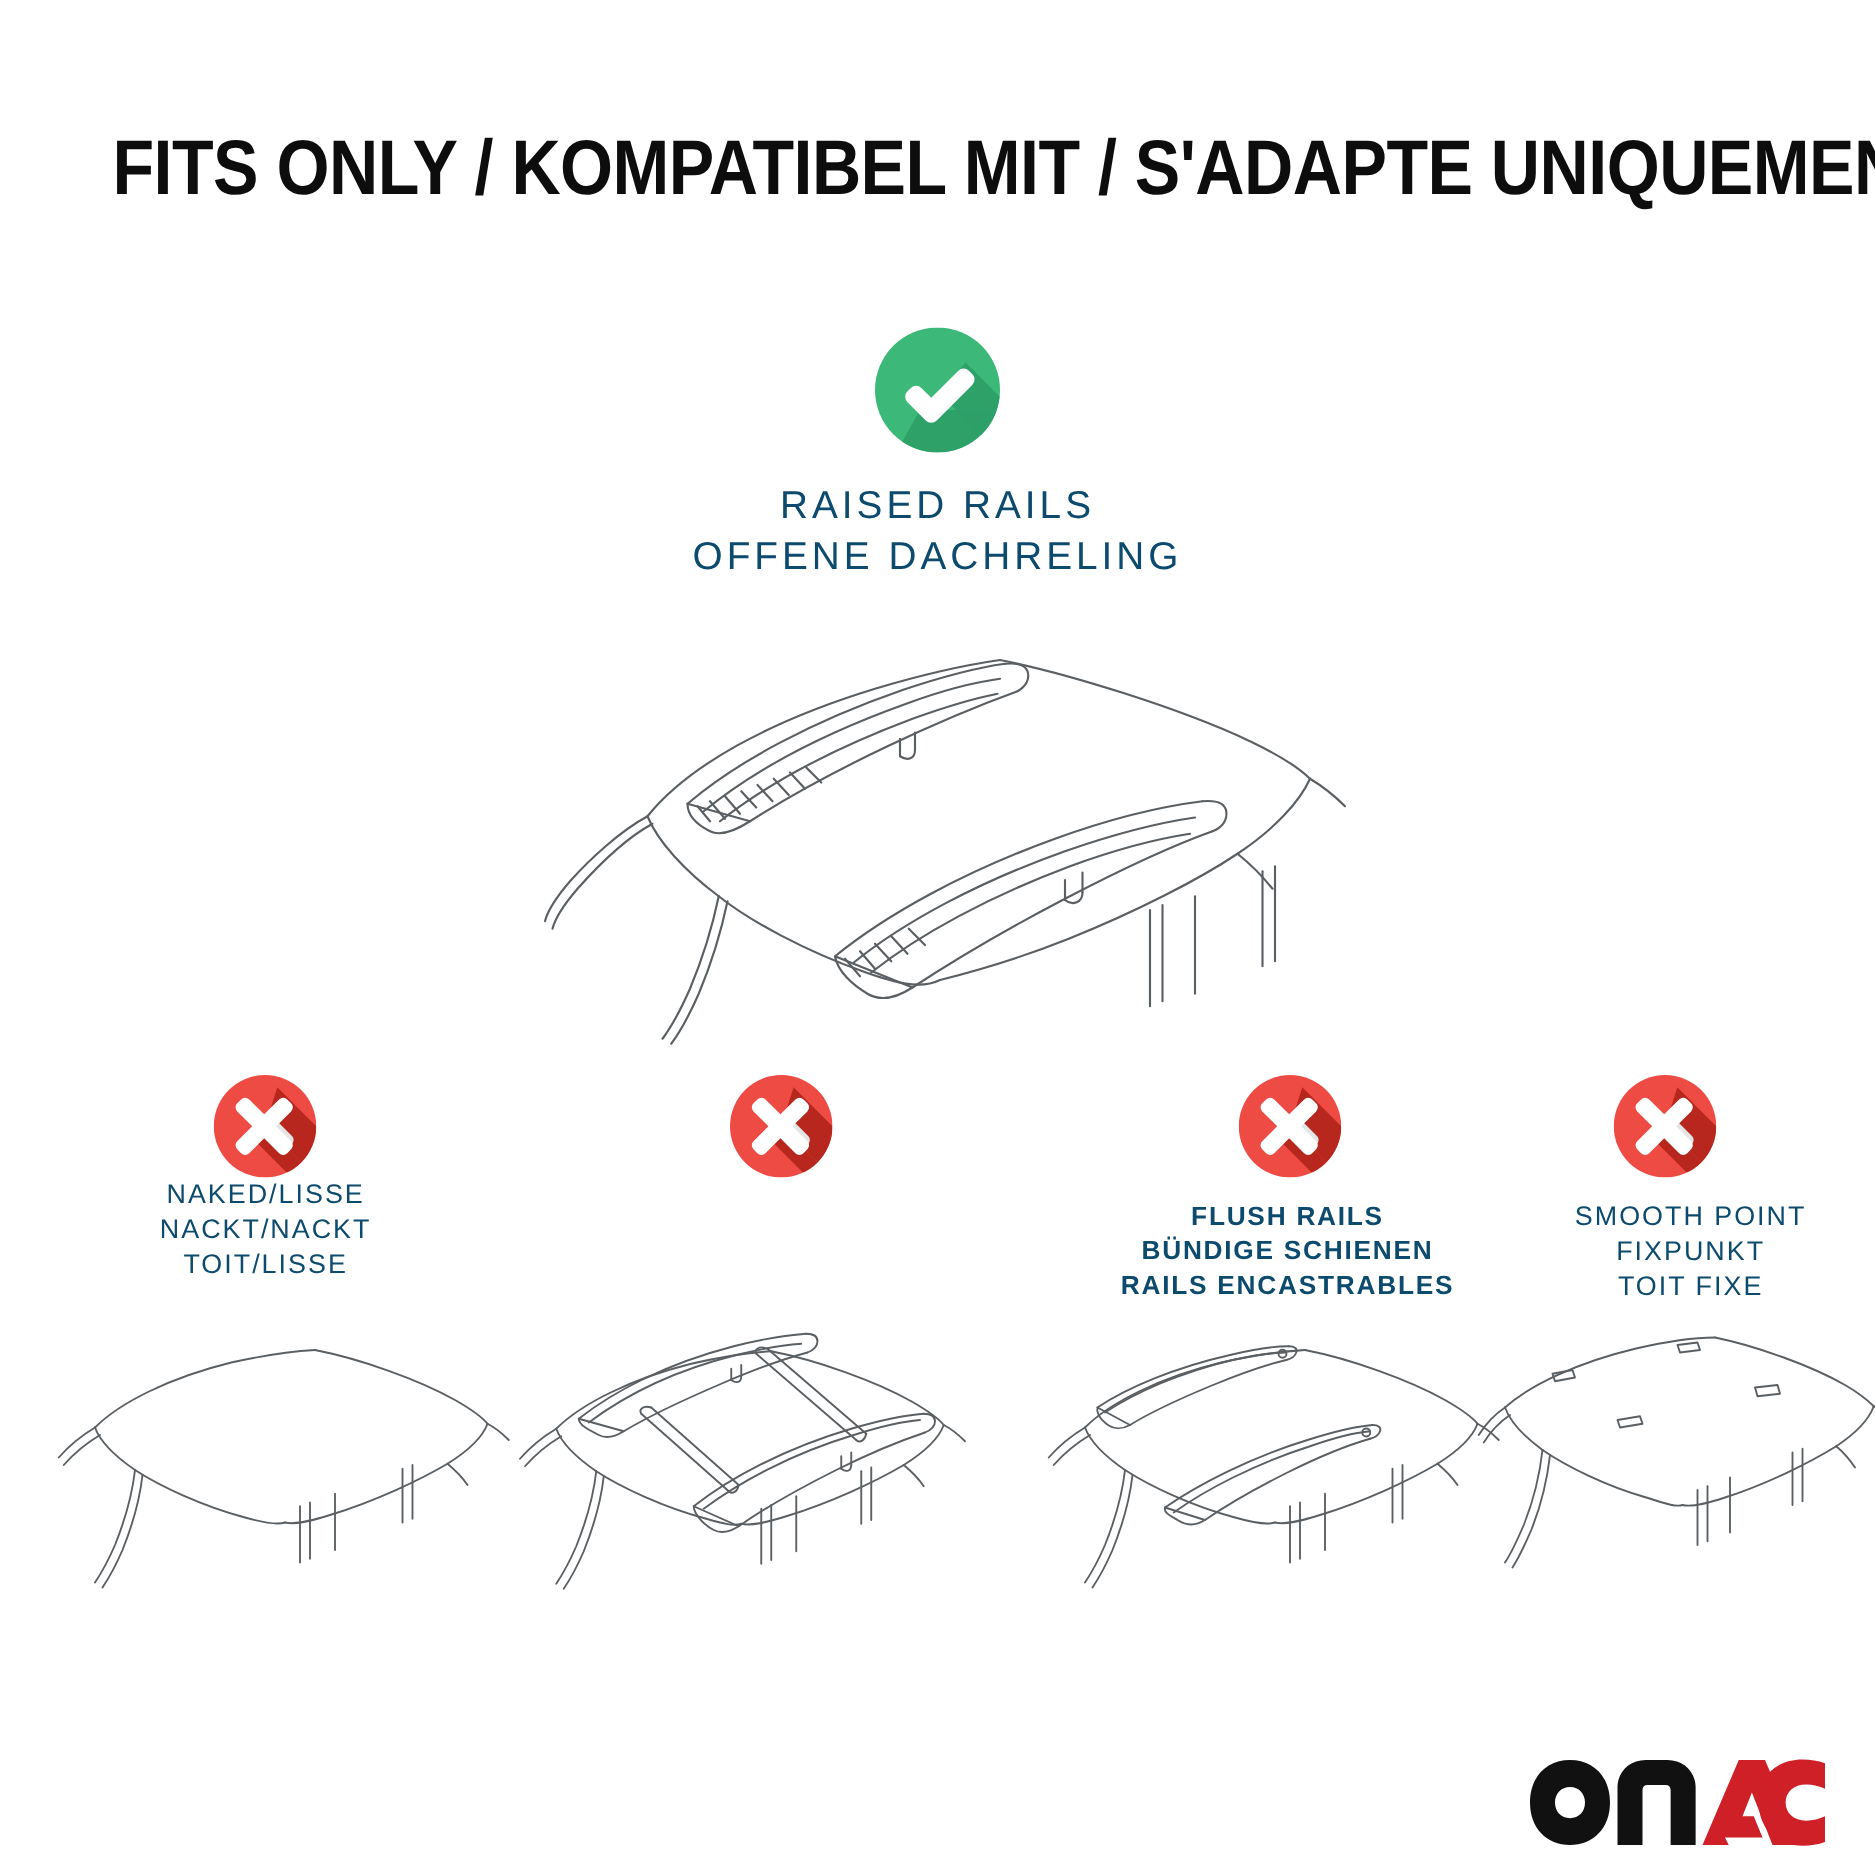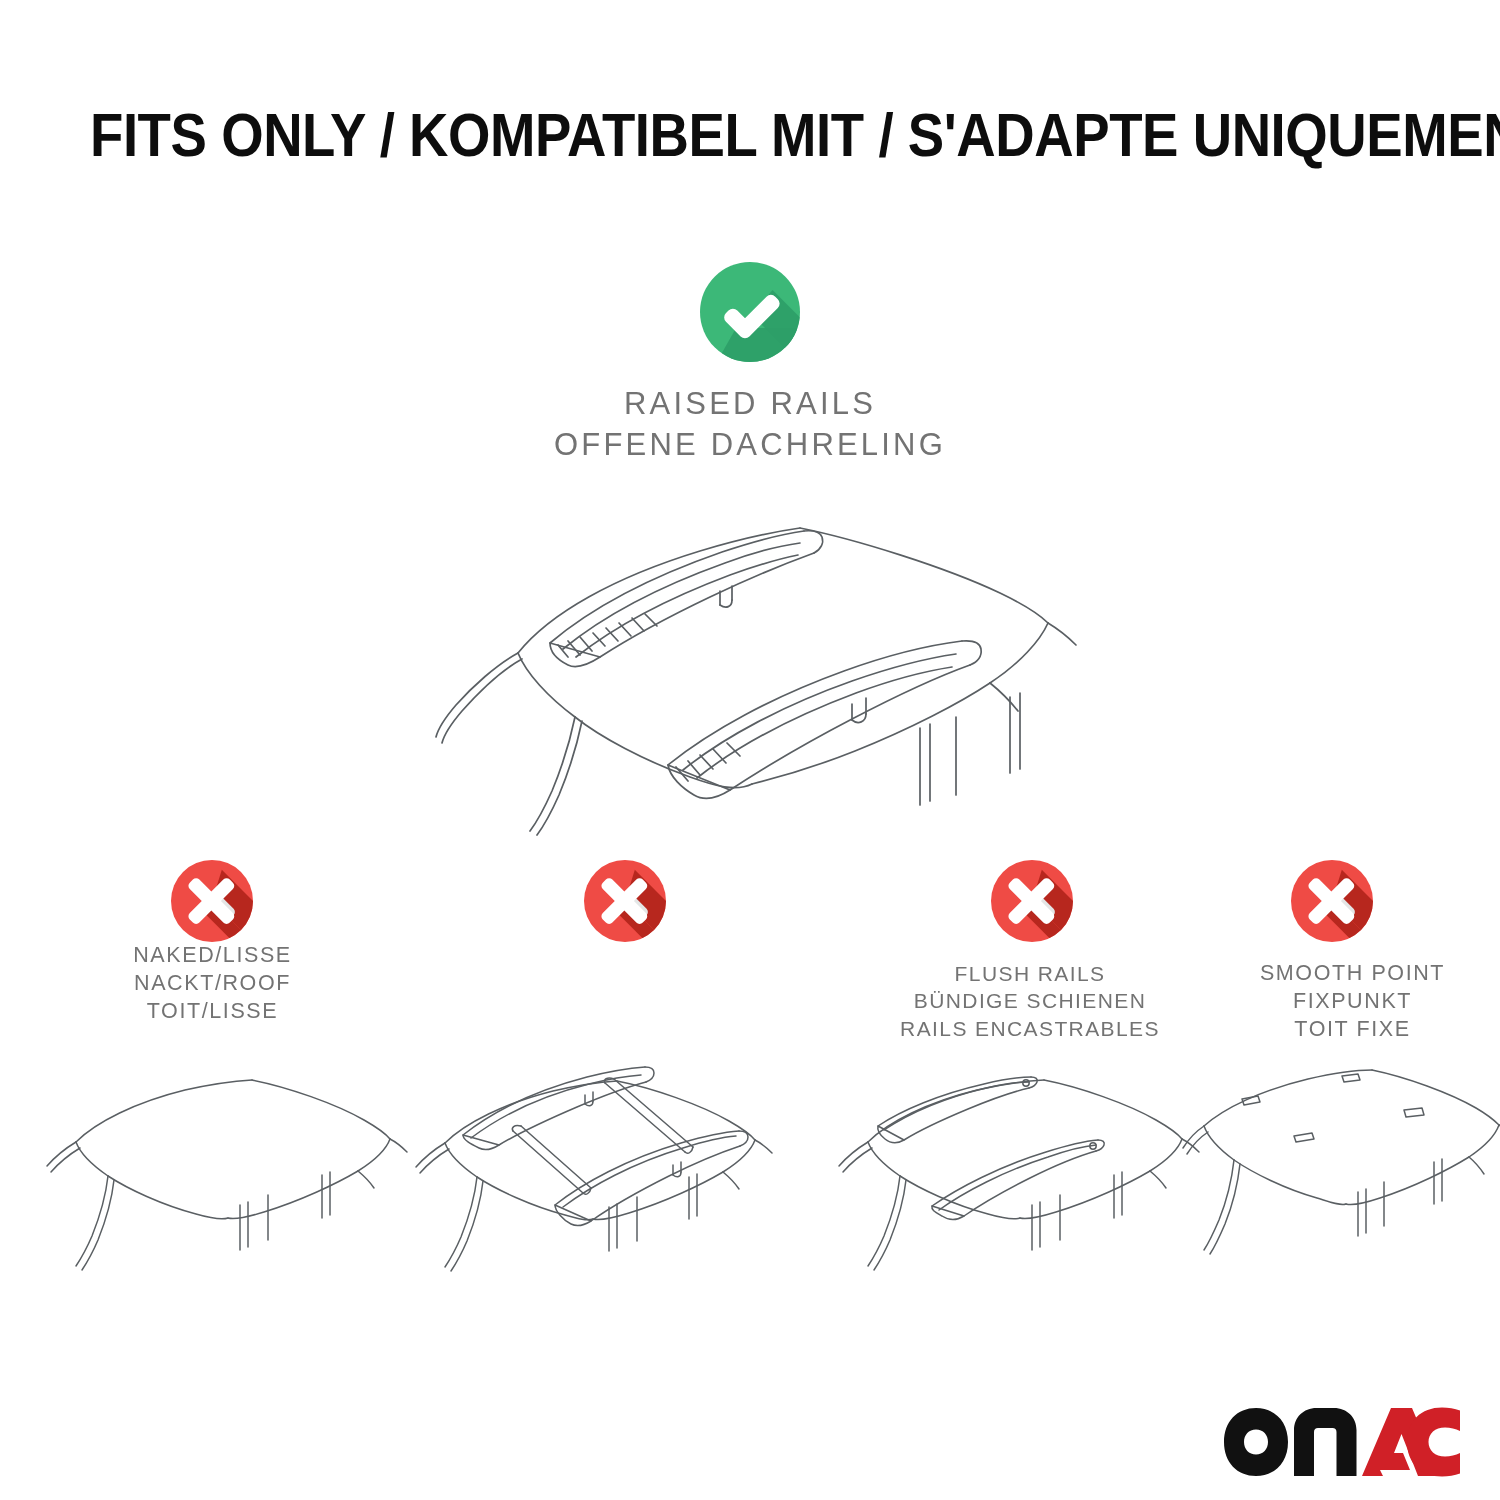--- a/index.html
+++ b/index.html
@@ -35,21 +35,21 @@
   .x-wrap{
     position:absolute;width:82px;height:82px;
   }
 
   
   .label-block{
     position:absolute;
     text-align:center;
     font-family:"Liberation Sans","DejaVu Sans",sans-serif;
     font-weight:300;
-    color:#737373;
+    color:#0c4a6e;
     letter-spacing:2.2px;
     line-height:1.30;
     white-space:nowrap;
   }
   .label-main{
     left:450px;top:383px;width:600px;
     font-size:31px;
     letter-spacing:3.2px;
     line-height:1.33;
   }
@@ -57,21 +57,21 @@
 
   .col-label{
     font-size:21.5px;
     letter-spacing:1.6px;
     line-height:1.30;
   }
   .col-label div{display:block;}
 
   #lbl-naked{left:40px;top:942px;width:345px;}
   #lbl-factory{left:385px;top:942px;width:480px;font-size:20.5px;letter-spacing:1.1px;}
-  #lbl-flush{left:860px;top:960px;width:340px;font-size:21px;letter-spacing:1.4px;}
+  #lbl-flush{left:860px;top:960px;width:340px;font-size:21px;letter-spacing:1.4px;font-weight:bold;}
   #lbl-fixed{left:1210px;top:960px;width:285px;}
 
   
   .illu{position:absolute;}
   .illu svg{display:block;overflow:visible;}
 
   
   .logo{
     position:absolute;left:1222px;top:1404px;width:240px;height:76px;
   }
@@ -179,21 +179,21 @@
       </g>
       <g clip-path="url(#clipX1)">
         <path d="M50 56.5 L64.6 71.1 a5.6 5.6 0 0 0 7.9 0 l3.8-3.8 a5.6 5.6 0 0 0 0-7.9 L61.7 44.8 Z" fill="#E4E6E6"></path>
       </g>
       <path d="M34.6 23.8 a5.6 5.6 0 0 0-7.9 0 l-3.8 3.8 a5.6 5.6 0 0 0 0 7.9 L37.5 50 L22.9 64.6 a5.6 5.6 0 0 0 0 7.9 l3.8 3.8 a5.6 5.6 0 0 0 7.9 0 L49.2 61.7 L63.8 76.3 a5.6 5.6 0 0 0 7.9 0 l3.8-3.8 a5.6 5.6 0 0 0 0-7.9 L60.9 50 L75.5 35.5 a5.6 5.6 0 0 0 0-7.9 l-3.8-3.8 a5.6 5.6 0 0 0-7.9 0 L49.2 38.3 Z" fill="#ffffff"></path>
     </svg>
   </div>
 
   <div class="label-block col-label" id="lbl-naked">
     <div>NAKED/LISSE</div>
-    <div>NACKT/ROOF</div>
+    <div>NACKT/NACKT</div>
     <div>TOIT/LISSE</div>
   </div>
 
   <div class="illu" style="left:40px;top:1060px;">
     <svg width="370" height="230" viewBox="0 0 370 230">
       <g fill="none" stroke="#5a5f63" stroke-width="1.5" stroke-linecap="round" stroke-linejoin="round">
         <path d="M36 82 C56 62 96 42 145 30 C172 24 195 21 212 20"></path>
         <path d="M212 20 C248 27 296 44 324 60 C338 68 346 74 350 79"></path>
         <path d="M350 79 C346 90 334 101 318 111"></path>
         <path d="M36 82 C40 93 52 105 68 116"></path>

